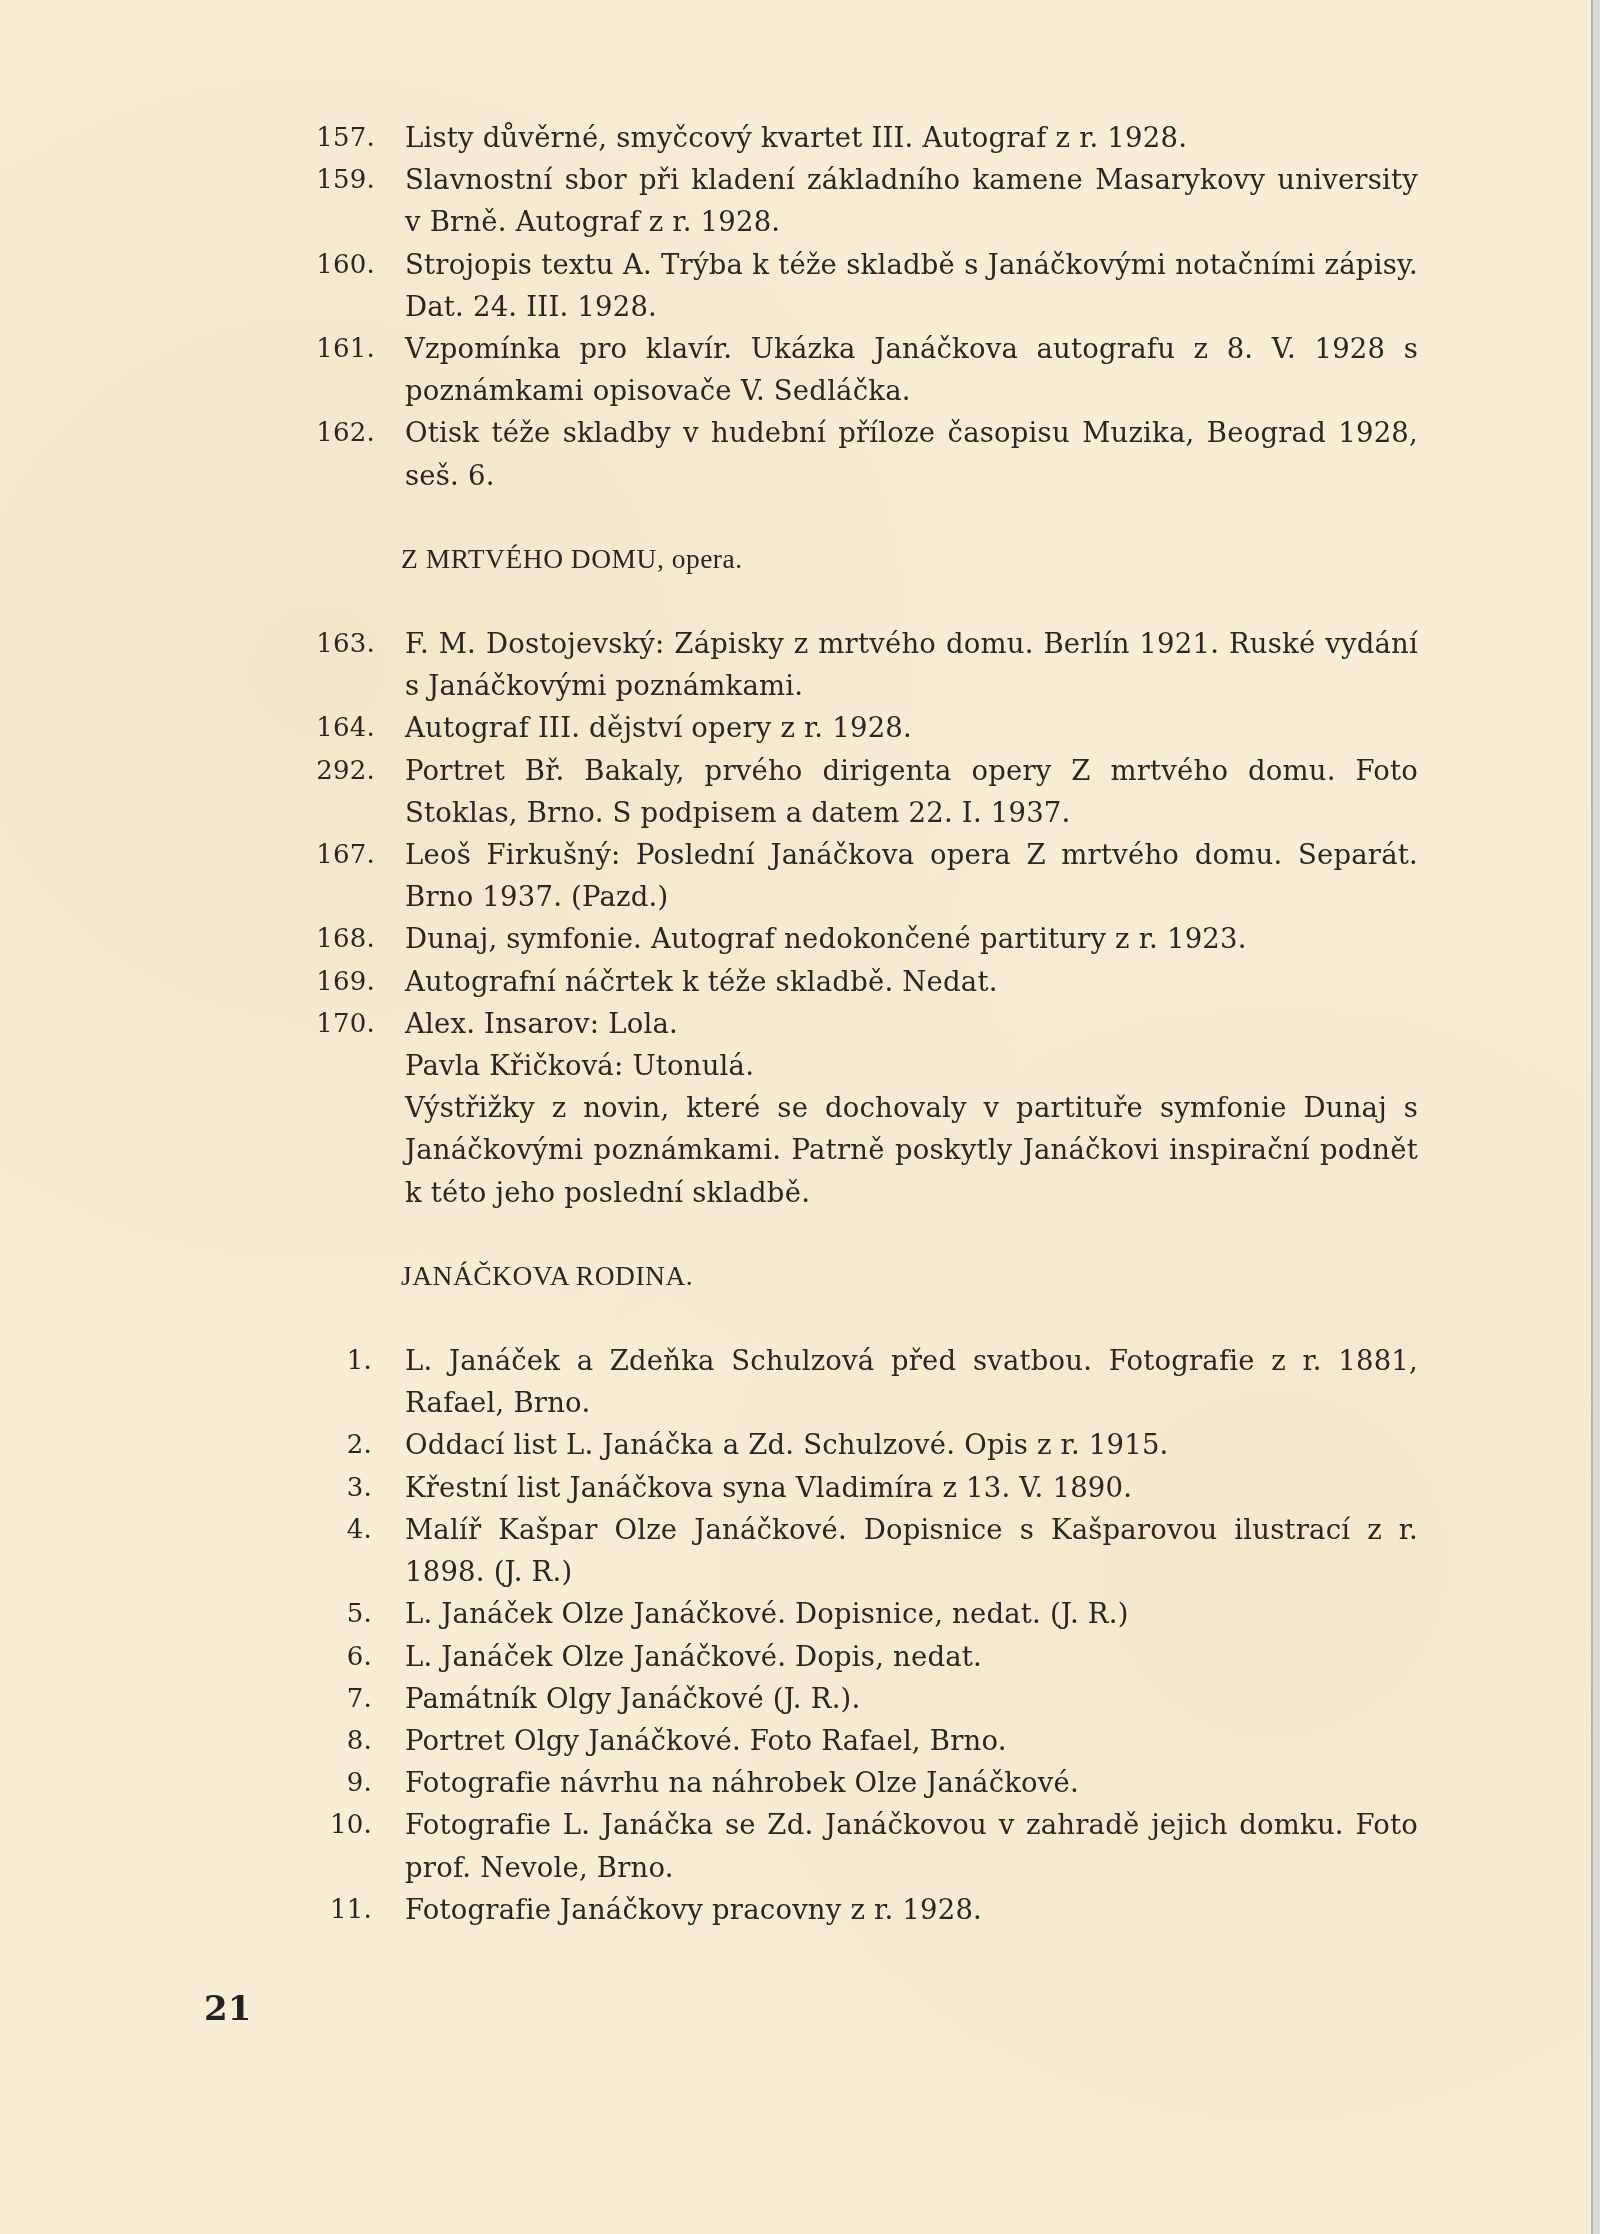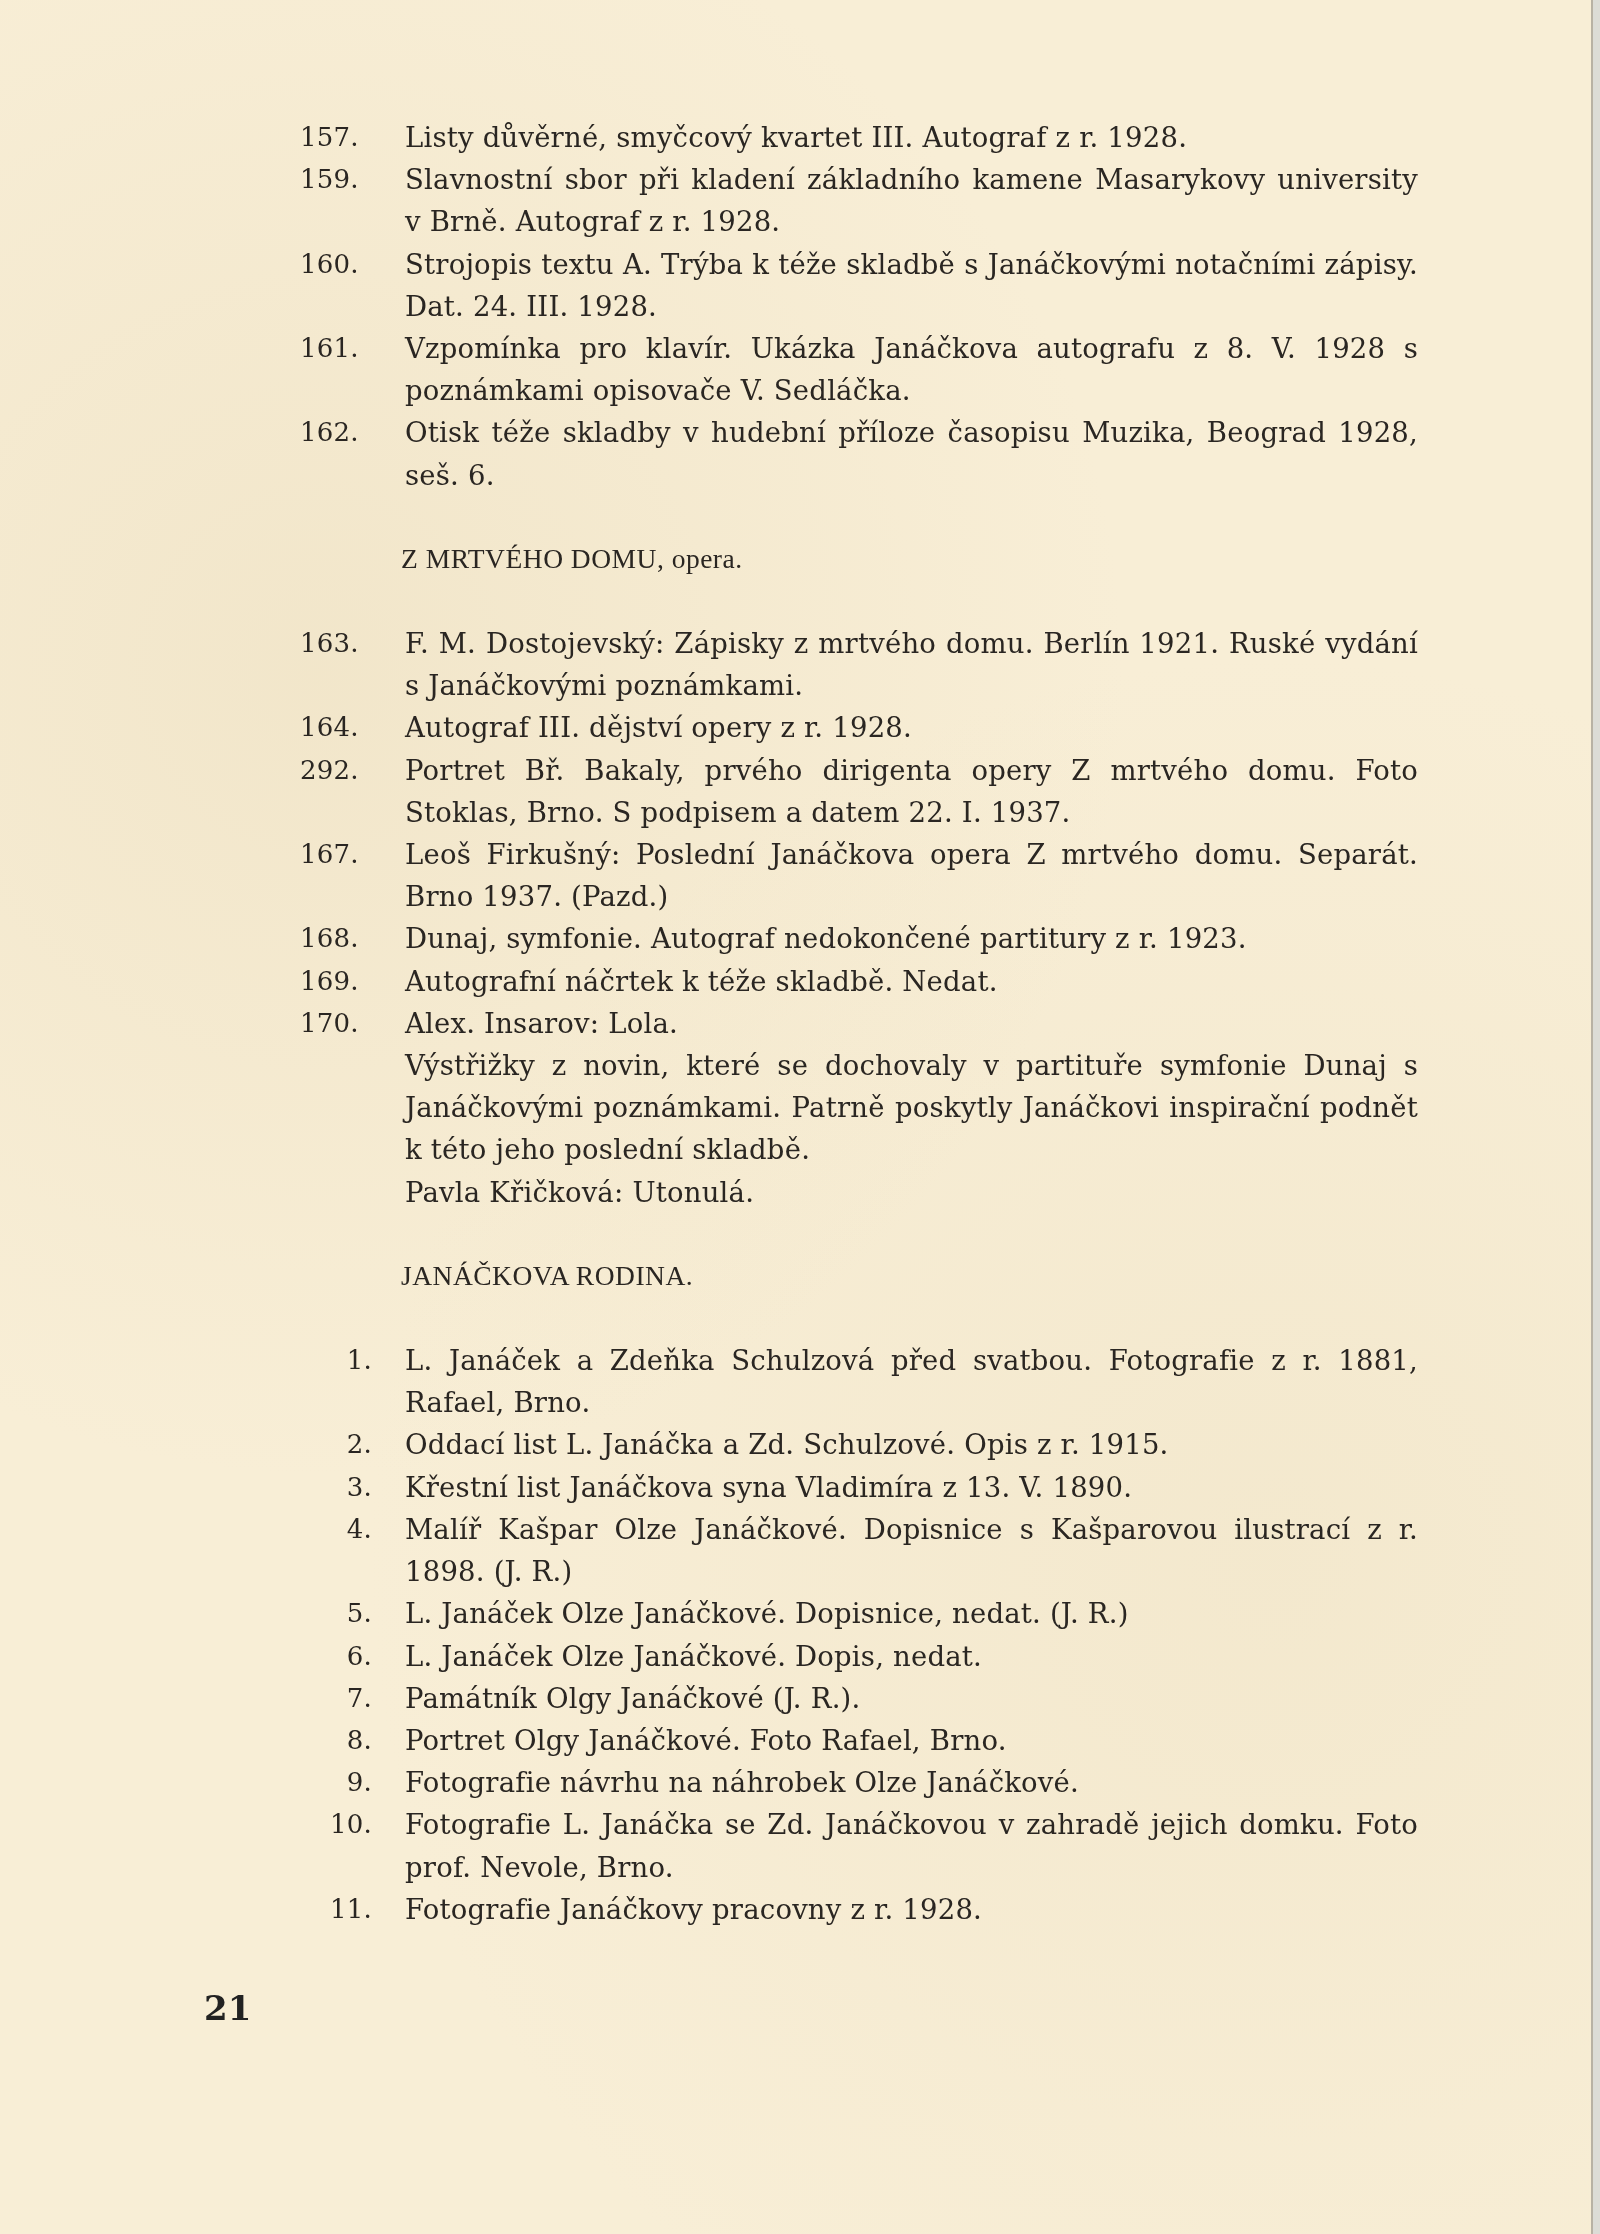--- a/index.html
+++ b/index.html
@@ -26,21 +26,21 @@
   }
   .row {
     position:relative;
     display:block;
     font-size:27.5px;
     line-height:42.2px;
     letter-spacing:0.2px;
   }
   .num {
     position:absolute; left:0; top:0; width:75px;
-    text-align:left;
+    text-align:right;
     font-family:"DejaVu Serif", serif;
     font-size:26px;
   }
   .num.r { text-align:right; width:72px; }
   .txt {
     display:block;
     margin-left:105px;
     text-align:justify;
     text-align-last:left;
   }
@@ -117,22 +117,22 @@
         <span class="num">168.</span>
         <span class="txt">Dunaj, symfonie. Autograf nedokončené partitury z r. 1923.</span>
       </div>
       <div class="row">
         <span class="num">169.</span>
         <span class="txt">Autografní náčrtek k téže skladbě. Nedat.</span>
       </div>
       <div class="row">
         <span class="num">170.</span>
         <span class="txt">Alex. Insarov: Lola.</span>
+        <span class="txt">Pavla Křičková: Utonulá.</span>
         <span class="txt">Výstřižky z novin, které se dochovaly v partituře symfonie Dunaj s Janáčkovými poznámkami. Patrně poskytly Janáčkovi inspirační podnět k této jeho poslední skladbě.</span>
-        <span class="txt">Pavla Křičková: Utonulá.</span>
       </div>
     </div>
 
     <div class="gap1"></div>
 
     <div>
       <div class="heading">JANÁČKOVA RODINA.</div>
       <div class="gap1"></div>
 
       <div class="row">

